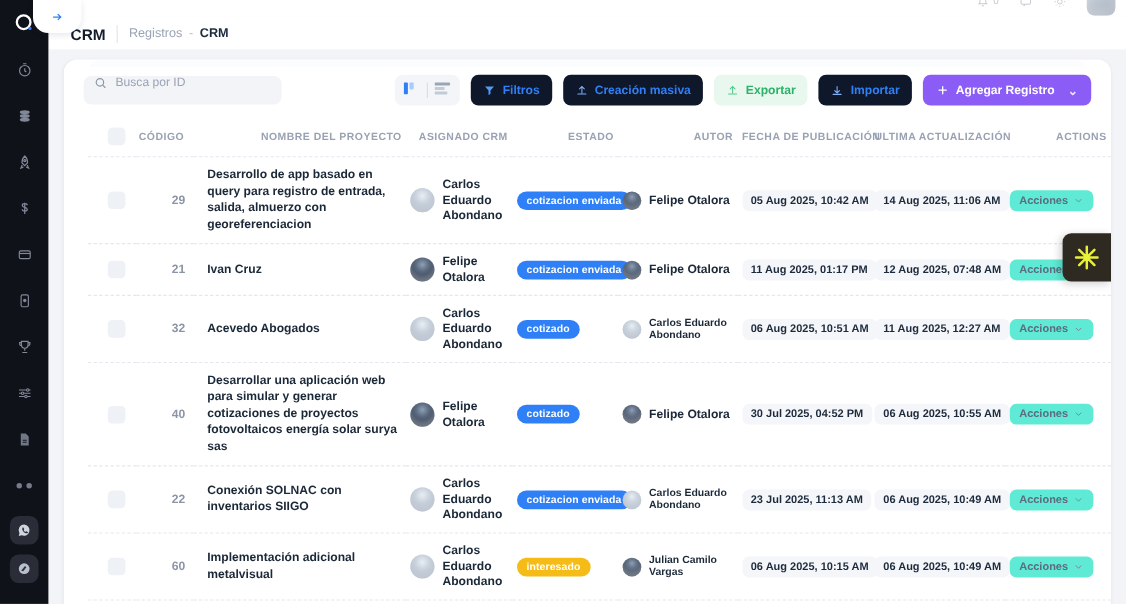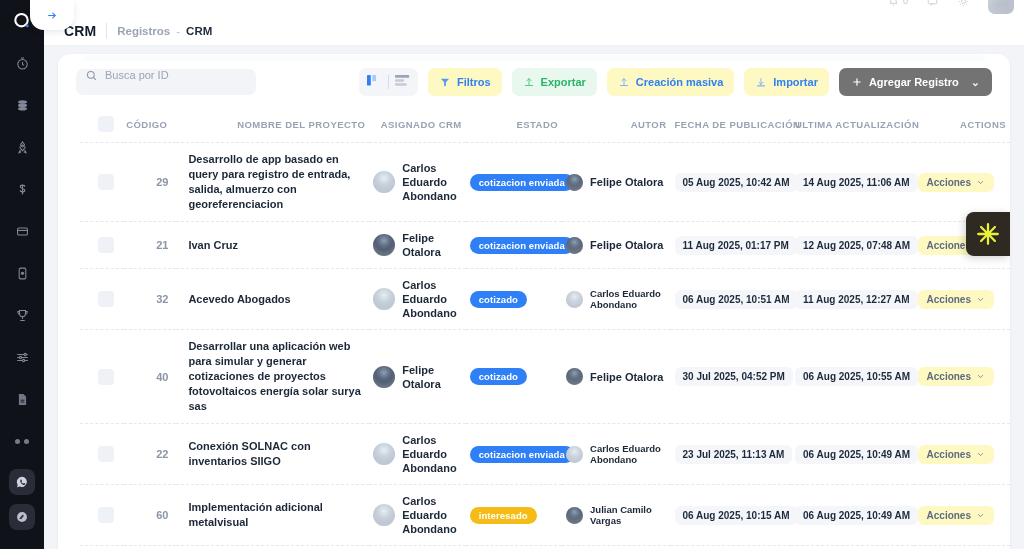--- a/index.html
+++ b/index.html
@@ -62,21 +62,21 @@
   
   #crumbbar {
     position: absolute; left: 44px; top: 16px; right: 0; height: 30px;
     background: #ffffff;
     display: flex; align-items: center; padding-left: 20px; gap: 10px;
     border-bottom: 1px solid #eef1f5;
   }
   #crumb-app { font-size: 14px; font-weight: 700; color: #121c2b; letter-spacing: .1px; }
   .crumb-div { width: 1px; height: 16px; background: #dfe4ec; }
   #crumb-trail { display: flex; align-items: center; gap: 6px; font-size: 11.5px; }
-  #crumb-trail .c-muted { color: #9aa4b5; font-weight: bold; }
+  #crumb-trail .c-muted { color: #9aa4b5; }
   #crumb-trail .c-sep { color: #b6bfcd; }
   #crumb-trail .c-cur { color: #1d2a3c; font-weight: 700; }
 
   
   #page {
     position: absolute; left: 44px; top: 46px; right: 0; bottom: 0;
     background: #f2f4f8; padding: 8px 14px 0 14px;
   }
   #card {
     position: relative;
@@ -112,23 +112,23 @@
     display: flex; align-items: center; gap: 6px; padding: 0 8px;
   }
   #view-toggle .vdiv { width:1px; height:14px; background:#d7dde6; }
 
   .tbtn {
     height: 28px; border-radius: 7px; display: flex; align-items: center;
     gap: 6px; padding: 0 11px; font-size: 11px; font-weight: 600;
     white-space: nowrap; border: none; cursor: pointer;
     font-family: "Liberation Sans", sans-serif;
   }
-  .tbtn.blue  { background: #fef9c3; color: #2f80f7; }
+  .tbtn.blue  { background: #0f172a; color: #2f80f7; }
   .tbtn.green { background: #e8f8ee; color: #2bb467; }
-  .tbtn.primary { background: #737373; color: #ffffff; padding: 2px 12px; }
+  .tbtn.primary { background: #8b5cf6; color: #ffffff; padding: 2px 12px; }
   .tbtn .caret { opacity:.85; margin-left: 6px; }
   .tbtn svg { display:block; }
 
   
   #table-wrap { position: absolute; left:0; right:0; top:56px; bottom:0; overflow:hidden;margin-left:22px; }
   table { width: 100%; border-collapse: collapse; table-layout: fixed; }
   thead th {
     font-size: 9.5px; font-weight: 700; color: #98a2b3; letter-spacing: .45px;
     text-align: right; padding: 6px 4px 10px 4px; vertical-align: middle;
     text-transform: uppercase; white-space: nowrap;
@@ -174,21 +174,21 @@
   .badge.st-blue  { background: #2f80f7; text-align: right; }
   .badge.st-amber { background: #f5bc18; }
 
   .datepill {
     display: inline-block; background: #f4f6f9; border-radius: 6px;
     padding: 4px 8px; font-size: 10px; font-weight: 700; color: #1d2a3c;
     white-space: nowrap;
   }
   .acciones {
     display: inline-flex; align-items: center; gap: 5px;
-    background: #fef9c3; border-radius: 6px; padding: 4px 9px;
+    background: #5eead4; border-radius: 6px; padding: 4px 9px;
     font-size: 10px; font-weight: 600; color: #5d6personally; color:#5d6b80; cursor: pointer;
   }
 
   
   #sparkle-fab {
     position: absolute; right: 0px; top: 158px; width: 44px; height: 44px;
     background: #2e2a22; border-radius: 8px 0 0 8px;
     display: flex; align-items: center; justify-content: center;
     z-index: 50; box-shadow: -2px 2px 8px rgba(0,0,0,.18);
   }
@@ -367,38 +367,38 @@
 
       <button class="tbtn blue">
         <span>
           <svg width="12" height="12" viewBox="0 0 20 20" fill="#4f9bf8">
             <path d="M3.2 4.4h13.6l-5.3 6.1v5.2l-3 1.6v-6.8z"></path>
           </svg>
         </span>
         <span>Filtros</span>
       </button>
 
+      <button class="tbtn blue">
+        <span>
+          <svg width="12" height="12" viewBox="0 0 20 20" fill="none" stroke="#7fb2f9" stroke-width="1.6" stroke-linecap="round">
+            <path d="M10 14.4V4.6M6.4 8 10 4.4 13.6 8"></path>
+              <path d="M4 15.8h12" stroke-width="1.8"></path>
+          </svg>
+        </span>
+        <span>Creación masiva</span>
+      </button>
+
       <button class="tbtn green">
         <span>
           <svg width="12" height="12" viewBox="0 0 20 20" fill="none" stroke="#52c98c" stroke-width="1.6" stroke-linecap="round">
             <path d="M10 14.4V4.6M6.4 8 10 4.4 13.6 8"></path>
               <path d="M4 15.8h12" stroke-width="1.8"></path>
           </svg>
         </span>
         <span>Exportar</span>
-      </button>
-
-      <button class="tbtn blue">
-        <span>
-          <svg width="12" height="12" viewBox="0 0 20 20" fill="none" stroke="#7fb2f9" stroke-width="1.6" stroke-linecap="round">
-            <path d="M10 14.4V4.6M6.4 8 10 4.4 13.6 8"></path>
-              <path d="M4 15.8h12" stroke-width="1.8"></path>
-          </svg>
-        </span>
-        <span>Creación masiva</span>
       </button>
 
       <button class="tbtn blue">
         <span>
           <svg width="12" height="12" viewBox="0 0 20 20" fill="none" stroke="#7fb2f9" stroke-width="1.6" stroke-linecap="round">
             <path d="M10 4.4v9.8M6.4 10.6 10 14.2l3.6-3.6"></path>
               <path d="M4 16.4h12" stroke-width="1.8"></path>
           </svg>
         </span>
         <span>Importar</span>

